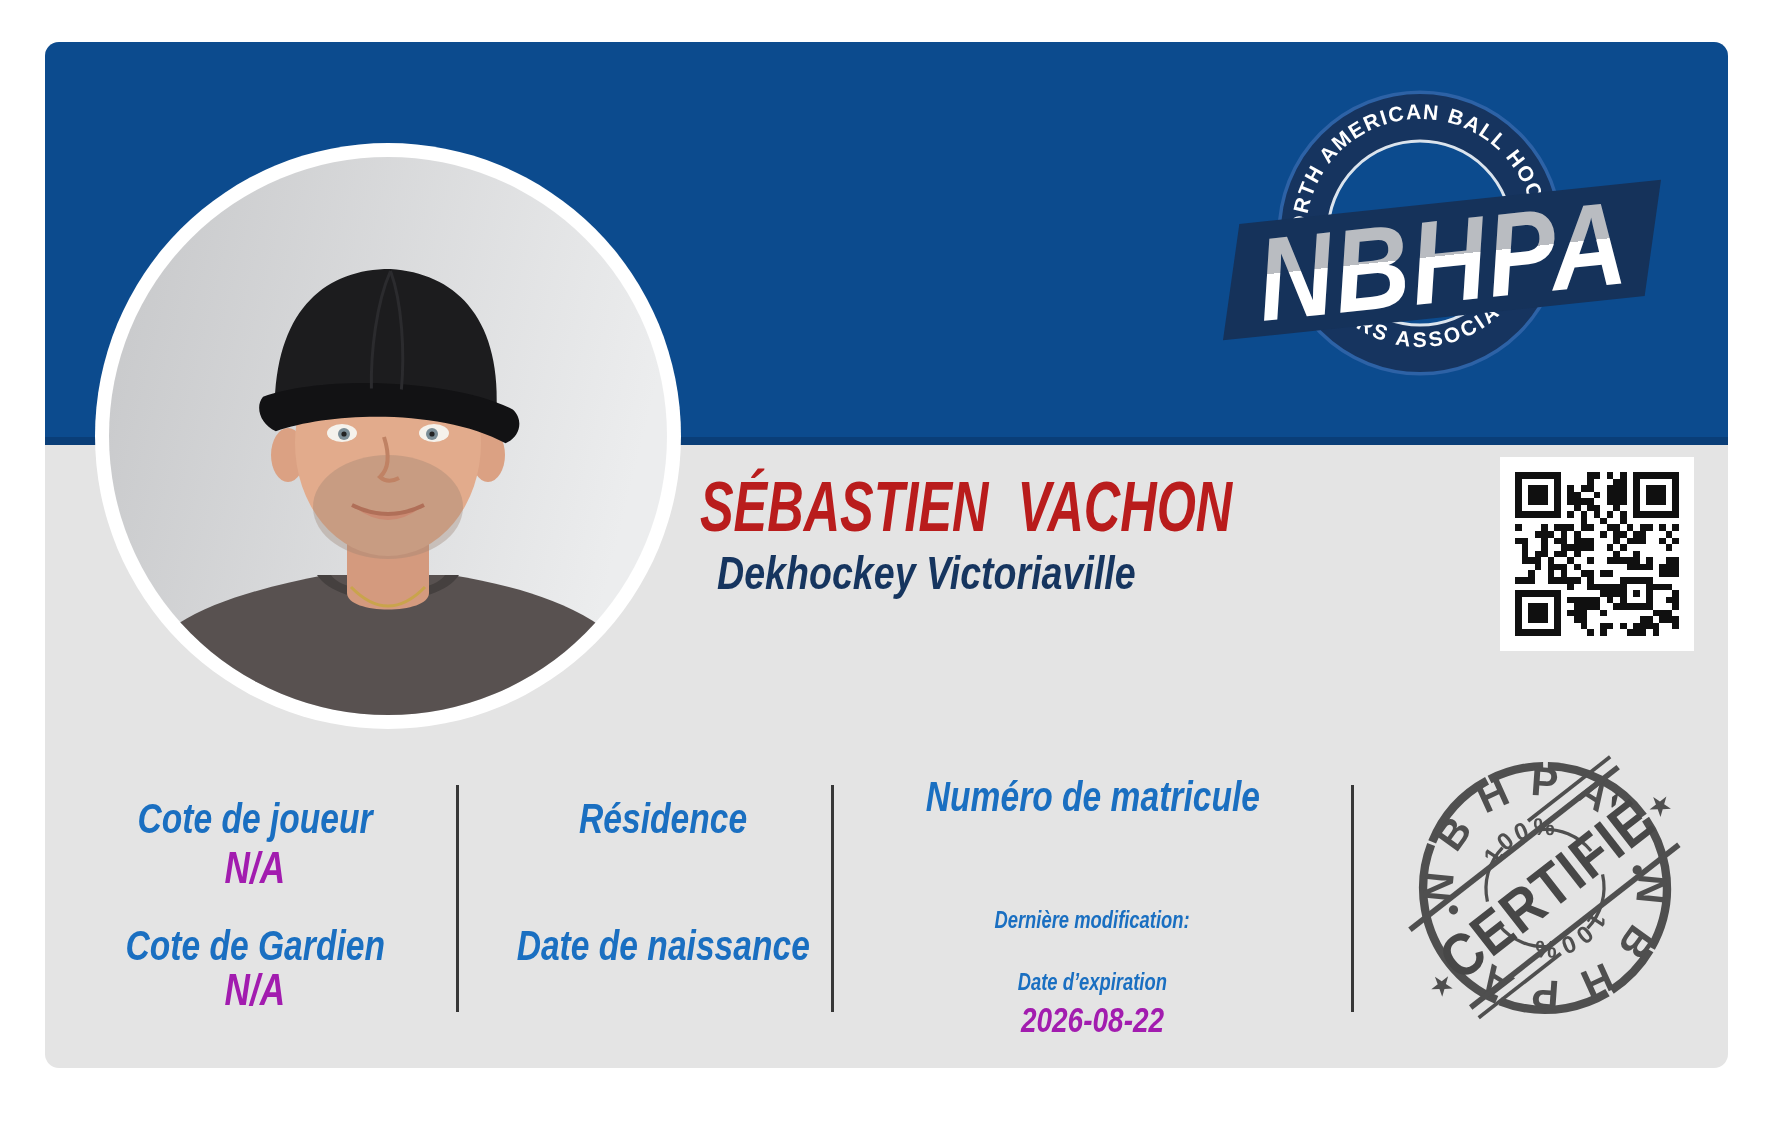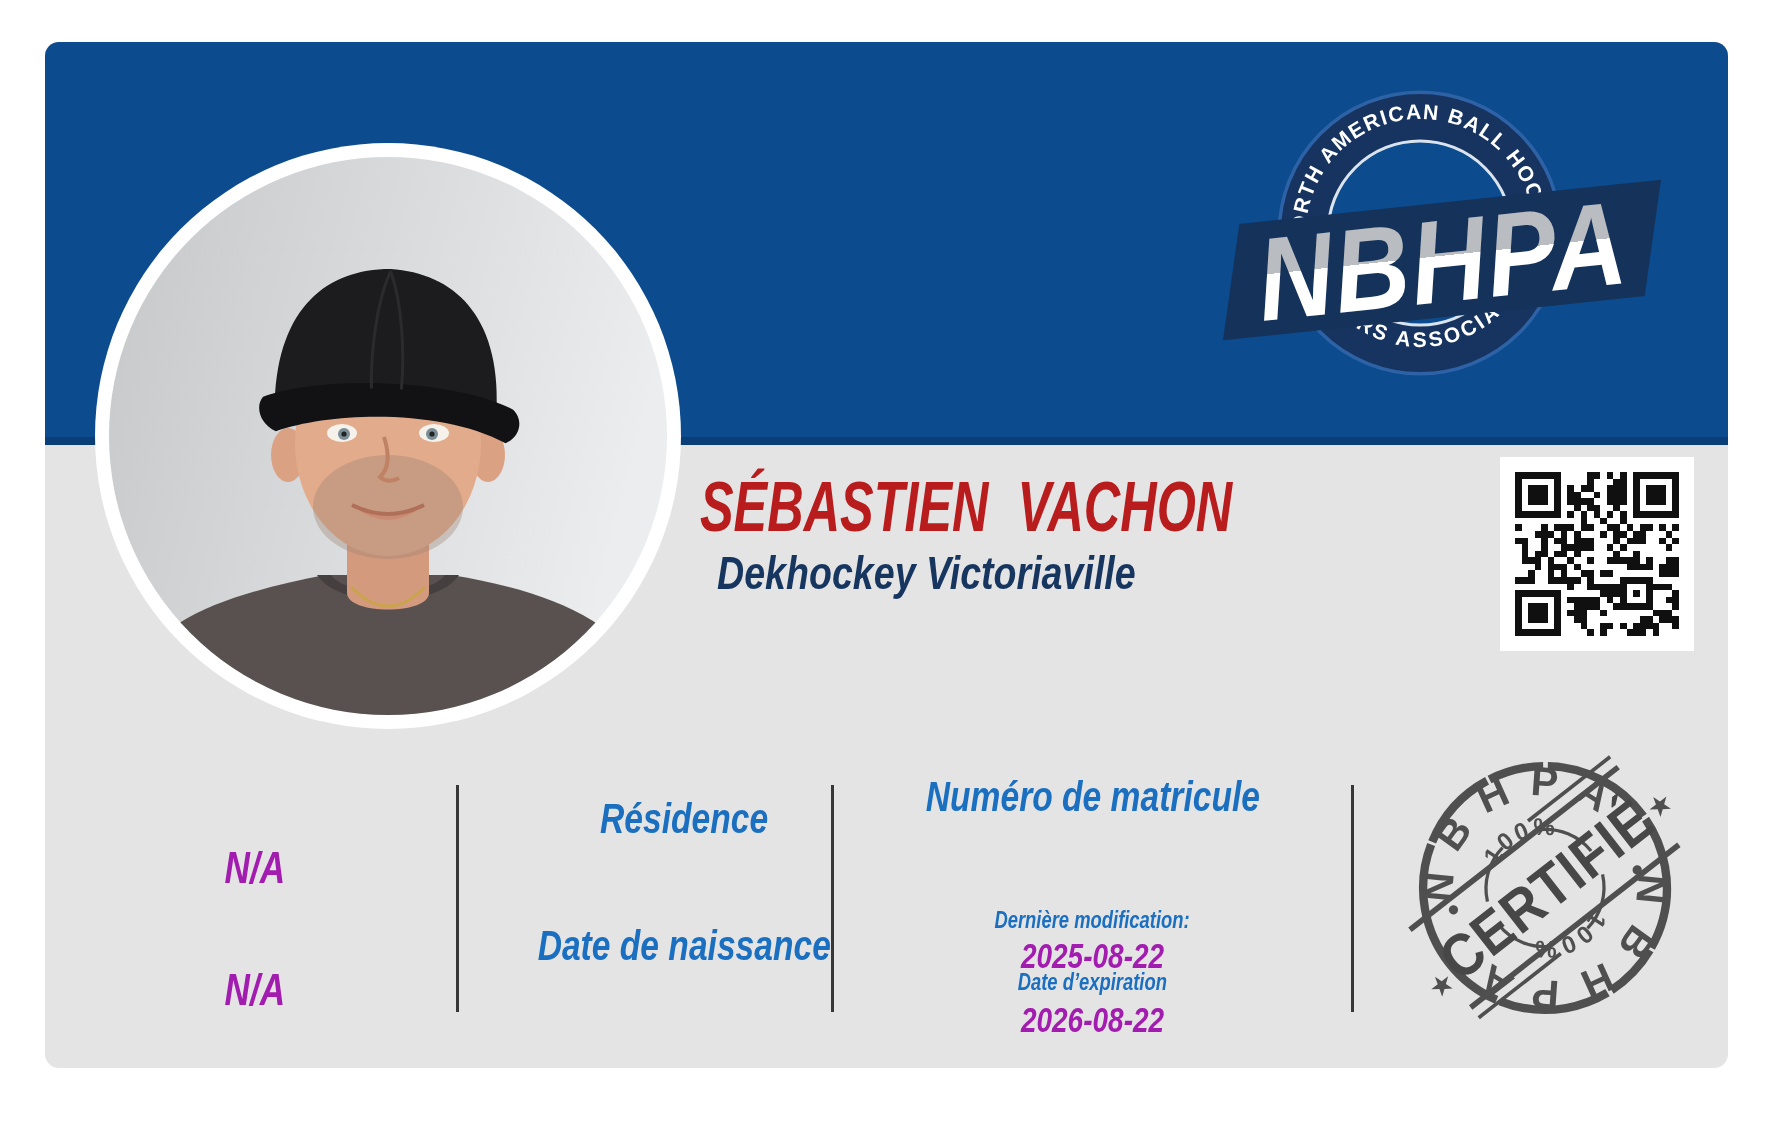--- a/index.html
+++ b/index.html
@@ -13,21 +13,21 @@
   .txt{position:absolute;line-height:1;font-weight:bold;font-style:italic;white-space:nowrap;z-index:4;}
   .sx{display:inline-block;transform:scaleX(.8);transform-origin:center;}
   .sxl{display:inline-block;transform:scaleX(.72);transform-origin:left center;}
   .sxl8{display:inline-block;transform:scaleX(.8);transform-origin:left center;}
   .name{left:655px;top:430px;font-size:70px;color:#b91c1c;word-spacing:.3em;}
   .team{left:672px;top:507px;font-size:47px;color:#16355f;}
   .ctr{text-align:center;}
   .lbl{color:#1a6fc1;}
   .val{color:#a21caf;}
   .c1{left:10px;width:400px;}
-  .c2{left:415px;width:448px;}
+  .c2{left:394px;width:448px;}
   .c3{left:795px;width:505px;}
   .f42{font-size:42px;} .f44{font-size:44px;} .f35{font-size:35px;}
   .f68{font-size:68px;} .f30{font-size:23px;}
   .divider{position:absolute;top:743px;width:3px;height:227px;background:#191919;opacity:.85;z-index:4;}
   .qr-box{position:absolute;left:1455px;top:415px;width:194px;height:194px;background:#ffffff;z-index:4;}
   .qr-box svg{position:absolute;left:15px;top:15px;}
   .stamp-svg{position:absolute;left:1340px;top:686px;z-index:4;}
 </style>
 </head>
 <body>
@@ -423,30 +423,31 @@
         <rect x="18" y="24" width="1" height="1" fill="#101010"></rect>
         <rect x="19" y="24" width="1" height="1" fill="#101010"></rect>
         <rect x="21" y="24" width="1" height="1" fill="#101010"></rect>
       </svg>
   </div>
 
   <div class="divider" style="left:411px"></div>
   <div class="divider" style="left:786px"></div>
   <div class="divider" style="left:1306px"></div>
 
+  <div class="txt ctr c1 lbl f42" style="top:756px"><span class="sx">Cote de joueur</span></div>
   <div class="txt ctr c1 val f44" style="top:804px"><span class="sx">N/A</span></div>
+  <div class="txt ctr c1 lbl f42" style="top:883px"><span class="sx">Cote de Gardien</span></div>
   <div class="txt ctr c1 val f44" style="top:926px"><span class="sx">N/A</span></div>
 
   <div class="txt ctr c2 lbl f42" style="top:756px"><span class="sx">Résidence</span></div>
   <div class="txt ctr c2 lbl f42" style="top:883px"><span class="sx">Date de naissance</span></div>
   <div class="txt ctr c2 val f35" style="top:930px"><span class="sx"></span></div>
 
   <div class="txt ctr c3 lbl f42" style="top:734px"><span class="sx">Numéro de matricule</span></div>
   <div class="txt ctr c3 lbl f30" style="top:867px"><span class="sx">Dernière modification:</span></div>
-  <div class="txt ctr c3 val f35" style="top:896px"><span class="sx">2025-08-22</span></div>
   <div class="txt ctr c3 lbl f30" style="top:929px"><span class="sx">Date d’expiration</span></div>
   <div class="txt ctr c3 val f35" style="top:960px"><span class="sx">2026-08-22</span></div>
 
   <svg class="stamp-svg" width="320" height="320" viewBox="-172 -172 344 344">
     <defs>
       <path id="sArcT" d="M-99,0 A99,99 0 0 1 99,0" fill="none"></path>
       <path id="sArc100" d="M-57,0 A57,57 0 0 1 57,0" fill="none"></path>
     </defs>
     <g opacity="0.88" fill="#3b3b3b" transform="rotate(-10)">
       <circle r="131" fill="none" stroke="#3b3b3b" stroke-width="9" stroke-dasharray="90 3 60 5 120 4 200 3"></circle>

